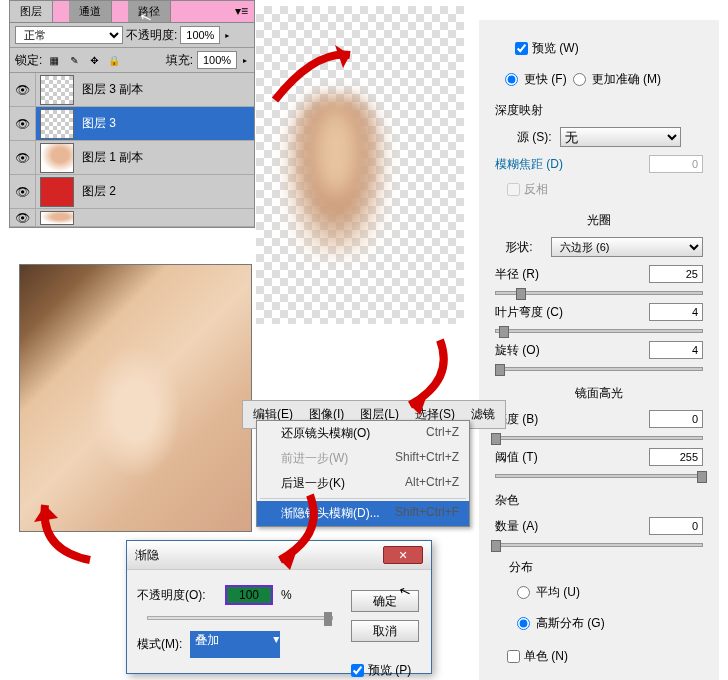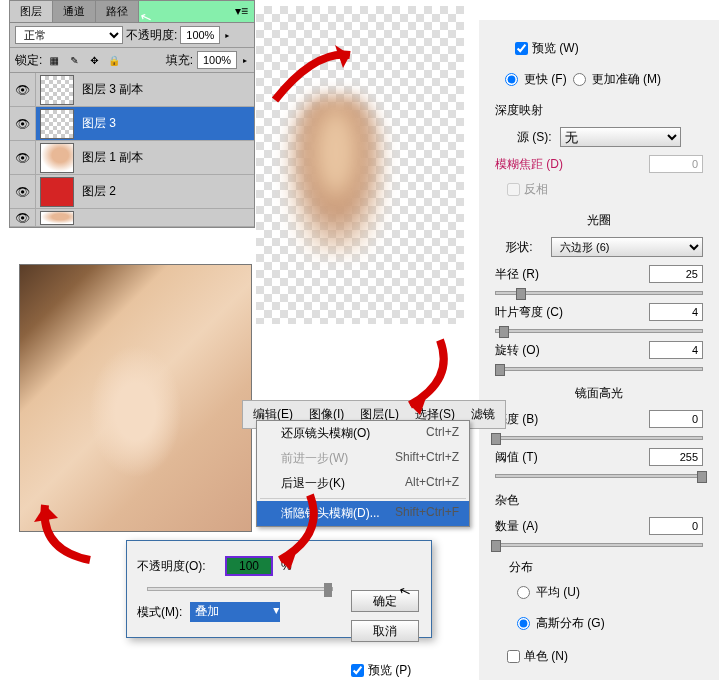--- a/index.html
+++ b/index.html
@@ -1,20 +1,20 @@
 <!DOCTYPE html>
 <html><head>
   <meta charset="utf-8">
   <style>
     * { box-sizing: border-box; margin: 0; padding: 0; }
     body { font-family: "Microsoft YaHei", SimSun, sans-serif; font-size: 12px; background: #fff; width: 728px; height: 680px; position: relative; overflow: hidden; }
     
     
     .layers-panel { position: absolute; top: 0; left: 9px; width: 246px; background: #cbcbcb; border: 1px solid #888; }
-    .layers-tabs { display: flex; background: #86efac; border-bottom: 1px solid #888; }
+    .layers-tabs { display: flex; background: #f9a8d4; border-bottom: 1px solid #888; gap: 16px; }
     .layers-tab { padding: 3px 10px; background: #cbcbcb; border-right: 1px solid #888; font-size: 11px; }
     .layers-tab.active { background: #cbcbcb; }
     .layers-tab.inactive { background: #a0a0a0; }
     .tab-menu { margin-left: auto; padding: 3px 6px; }
     .layers-controls { display: flex; align-items: center; padding: 3px 5px; background: #cbcbcb; border-bottom: 1px solid #999; gap: 3px; }
     .blend-select { width: 108px; height: 18px; border: 1px solid #888; background: #fff; font-size: 11px; padding-left: 4px; }
     .opacity-input { width: 40px; height: 18px; border: 1px solid #888; background: #fff; font-size: 11px; text-align: center; }
     .arrow-down { font-size: 8px; padding: 0 2px; }
     .lock-row { display: flex; align-items: center; padding: 3px 5px; background: #cbcbcb; border-bottom: 1px solid #999; gap: 4px; }
     .lock-icon { width: 16px; height: 16px; display: inline-flex; align-items: center; justify-content: center; font-size: 10px; }
@@ -67,21 +67,21 @@
     .dropdown-item.highlighted { background: #2e6fc9; color: #fff; }
     .dropdown-sep { height: 1px; background: #ccc; margin: 2px 3px; }
     
     
     .fade-dialog { position: absolute; top: 540px; left: 126px; width: 306px; background: #f0f0f0; border: 1px solid #3a6ea5; box-shadow: 3px 3px 8px rgba(0,0,0,0.3); }
     .fade-title { background: linear-gradient(#fff, #ddd); padding: 5px 8px; border-bottom: 1px solid #ccc; display: flex; align-items: center; }
     .fade-close { margin-left: auto; width: 40px; height: 18px; background: #c94f4f; color: #fff; display: flex; align-items: center; justify-content: center; border: 1px solid #8a2525; border-radius: 2px; font-size: 11px; }
     .fade-body { padding: 10px; }
     .fade-row { display: flex; align-items: center; padding: 5px 0; gap: 8px; }
     .fade-input { width: 48px; height: 20px; border: 2px solid #6d28d9; background: #15803d; text-align: center; font-size: 12px; }
-    .fade-select { width: 90px; height: 20px; border: 1px solid #2e6fc9; background: #2e6fc9; color: #fff; padding-left: 4px; font-size: 12px; }
+    .fade-select { width: 90px; height: 27px; border: 1px solid #2e6fc9; background: #2e6fc9; color: #fff; padding-left: 4px; font-size: 12px; }
     .fade-slider { width: 186px; height: 4px; background: #ddd; border: 1px solid #aaa; margin: 6px 0 6px 10px; position: relative; }
     .fade-slider-thumb { position: absolute; right: 0; top: -5px; width: 8px; height: 14px; background: #888; }
     .fade-btn { width: 68px; height: 22px; border: 1px solid #888; background: linear-gradient(#fff, #ddd); font-size: 12px; }
     .fade-btn-col { position: absolute; right: 12px; top: 49px; display: flex; flex-direction: column; gap: 8px; }
     .fade-preview { display: flex; align-items: center; gap: 4px; margin-top: 12px; }
     
     
     .arrow { position: absolute; pointer-events: none; }
     .arrow svg { display: block; }
     
@@ -171,21 +171,21 @@
       <span>更快 (F)</span>
     <input type="radio" style="">
       <span>更加准确 (M)</span>
   </div>
   <div class="section-label">深度映射</div>
   <div class="source-row">
     <span>源 (S):</span>
     <select class="source-select"><option>无</option></select>
   </div>
   <div class="param-row">
-      <span class="param-label" style="color:#be185d">模糊焦距 (D)</span>
+      <span class="param-label" style="color:#0369a1">模糊焦距 (D)</span>
       <input class="param-input grey" value="0" style="">
     </div>
   <div class="checkbox-row" style="color:#999">
       <input type="checkbox" disabled="" style="">
       <span>反相</span>
     </div>
 
   <div class="section-label" style="text-align:center;padding-top:10px">光圈</div>
   <div class="param-row">
       <span style="margin-left:auto">形状:</span>
@@ -276,20 +276,24 @@
       <span class="shortcut">Alt+Ctrl+Z</span>
     </div>
   <div class="dropdown-sep"></div>
   <div class="dropdown-item highlighted">
       <span>渐隐镜头模糊(D)...</span>
       <span class="shortcut">Shift+Ctrl+F</span>
     </div>
 </div>
 
 <div class="fade-dialog">
+  <div class="fade-title">
+    <span>渐隐</span>
+    <div class="fade-close">✕</div>
+  </div>
   <div class="fade-body">
     <div class="fade-row">
       <span style="width:80px">不透明度(O):</span>
       <input class="fade-input" value="100" style="">
       <span>%</span>
     </div>
     <div class="fade-slider">
         <div class="fade-slider-thumb"></div>
       </div>
     <div class="fade-row">

